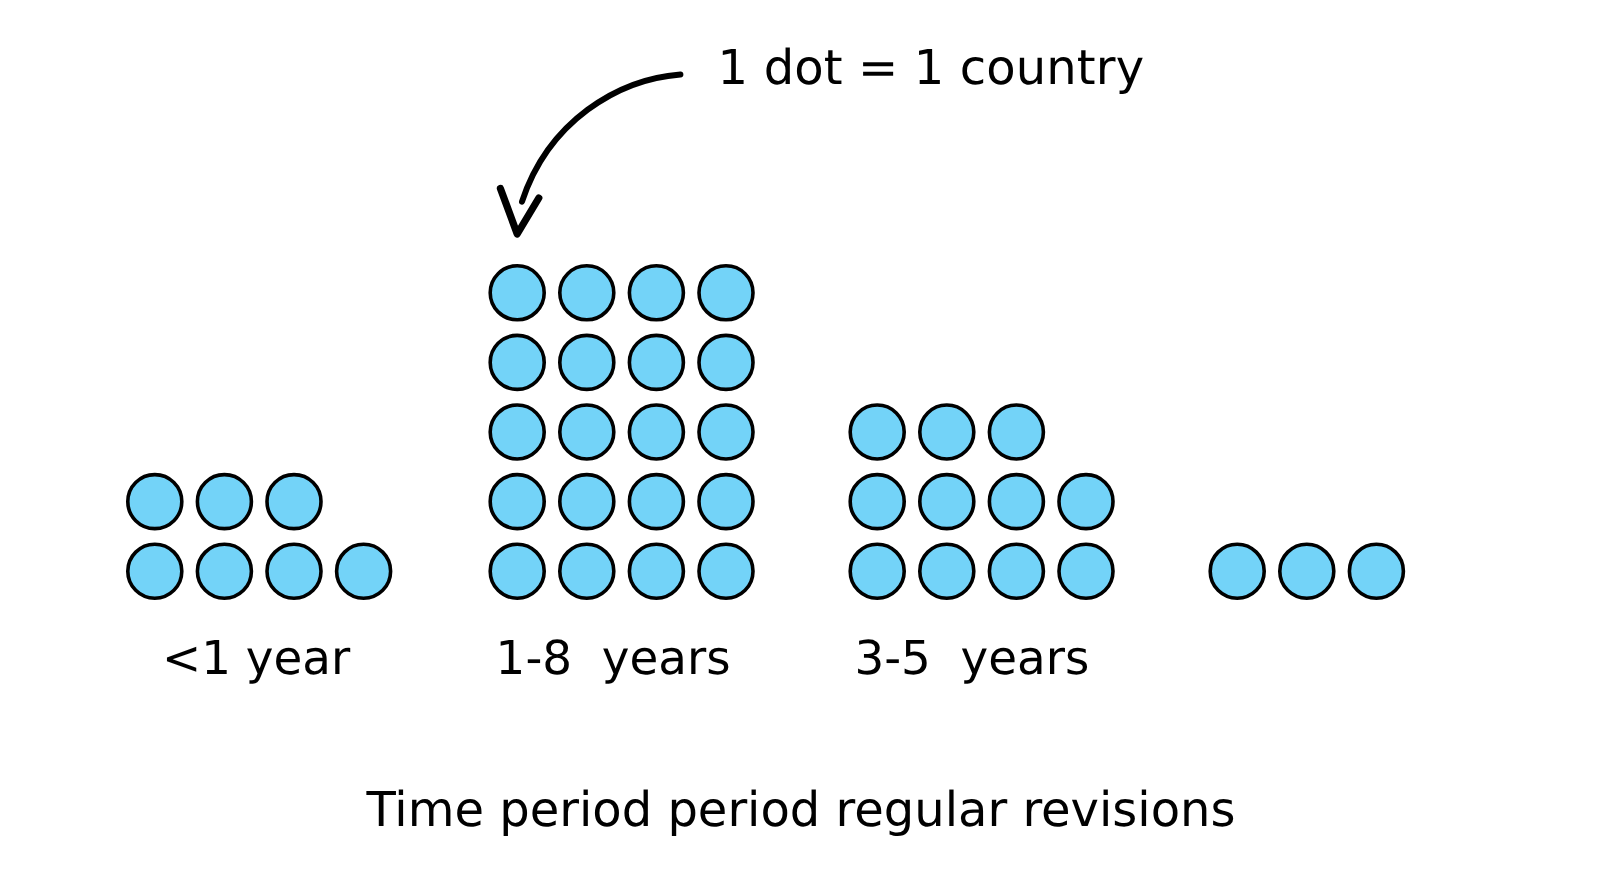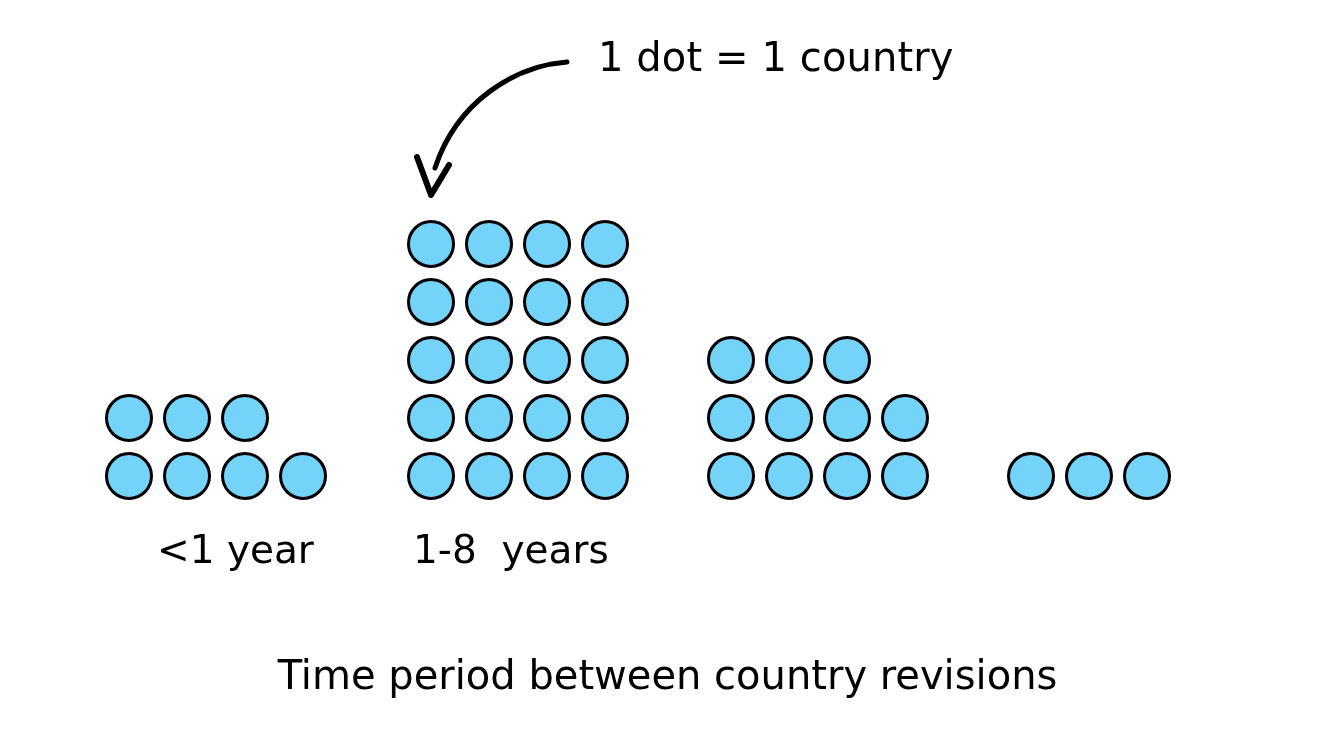--- a/index.html
+++ b/index.html
@@ -178,18 +178,19 @@
       </div>
     <div class="group" style="left: 1007px;">
         <div class="dot-row">
           <div class="dot" style="background: rgb(115, 211, 248); border-color: rgb(0, 0, 0);"></div>
           <div class="dot" style="background: rgb(115, 211, 248); border-color: rgb(0, 0, 0);"></div>
           <div class="dot" style="background: rgb(115, 211, 248); border-color: rgb(0, 0, 0);"></div>
         </div>
       </div>
   </div>
 
-  <div class="cat-label" style="left: 135px; margin-left: 22px;">&lt;1 year</div>
+  <div class="cat-label" style="left: 135px;">&lt;1 year</div>
   <div class="cat-label" style="left: 413px;">1-8  years</div>
+  <div class="cat-label" style="left: 712px;">3-5  years</div>
 
-  <div class="caption">Time period between country revisions</div>
+  <div class="caption">Time period period regular revisions</div>
 
 </div>
 
 </body></html>

